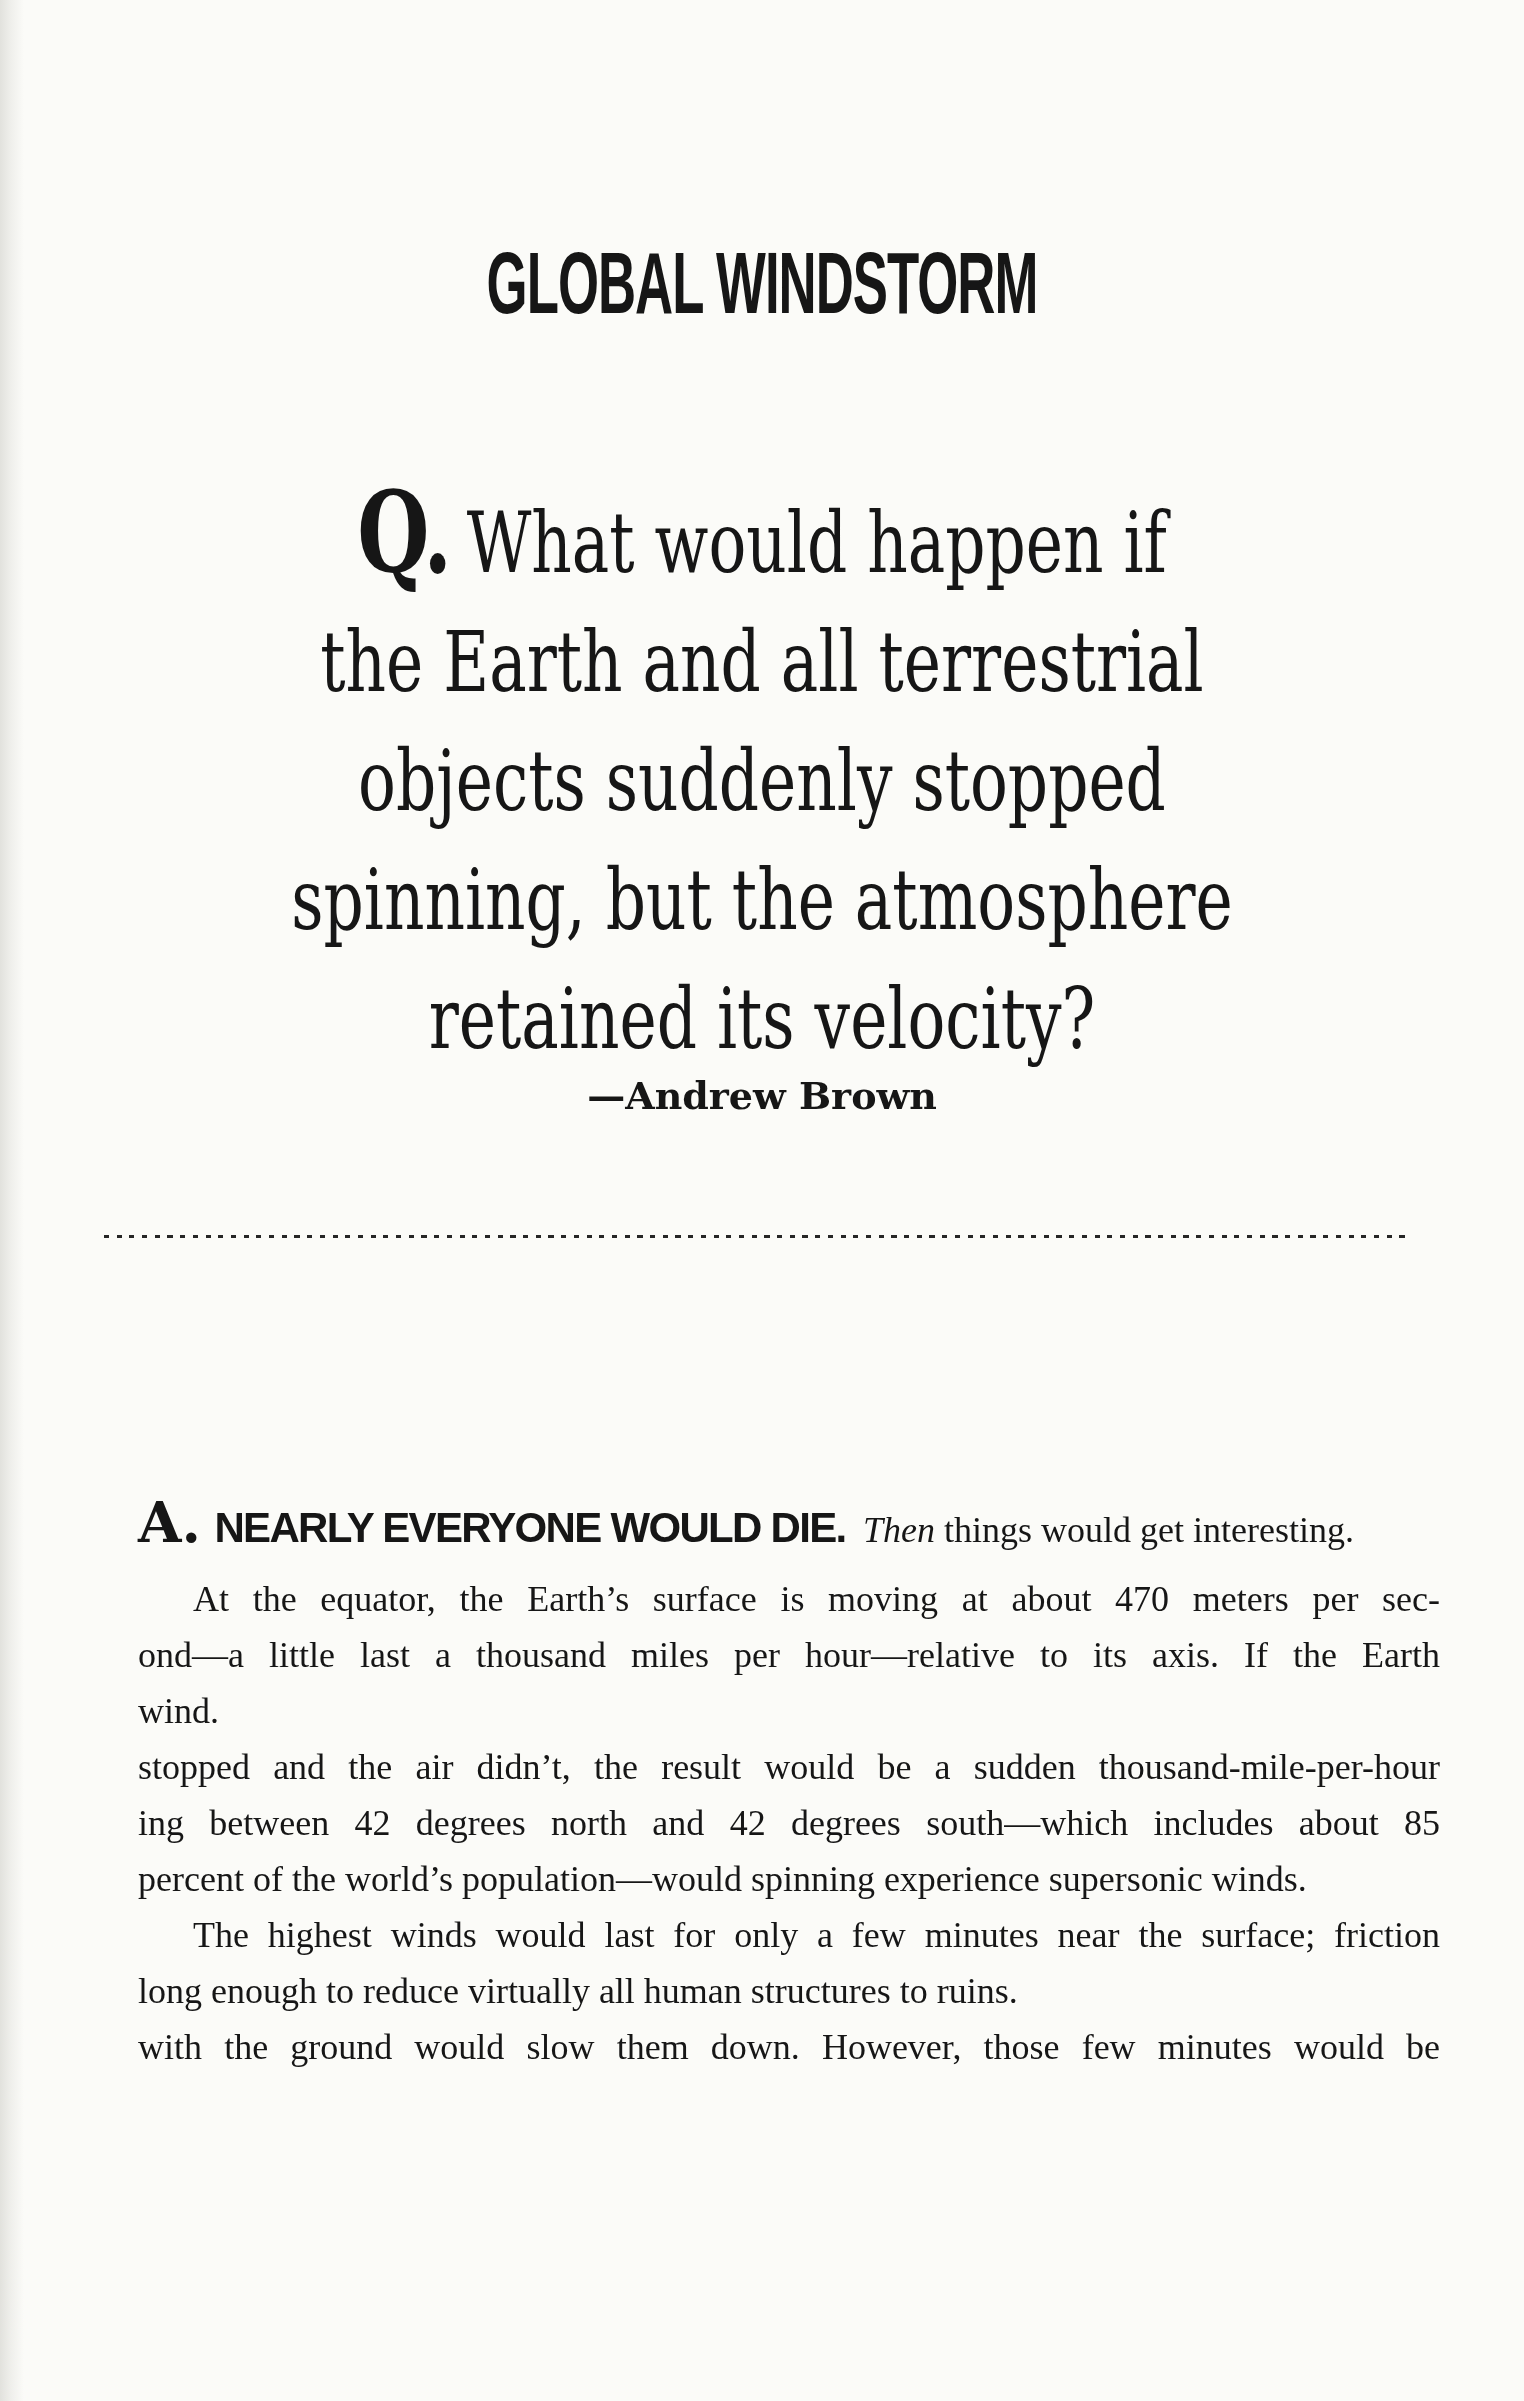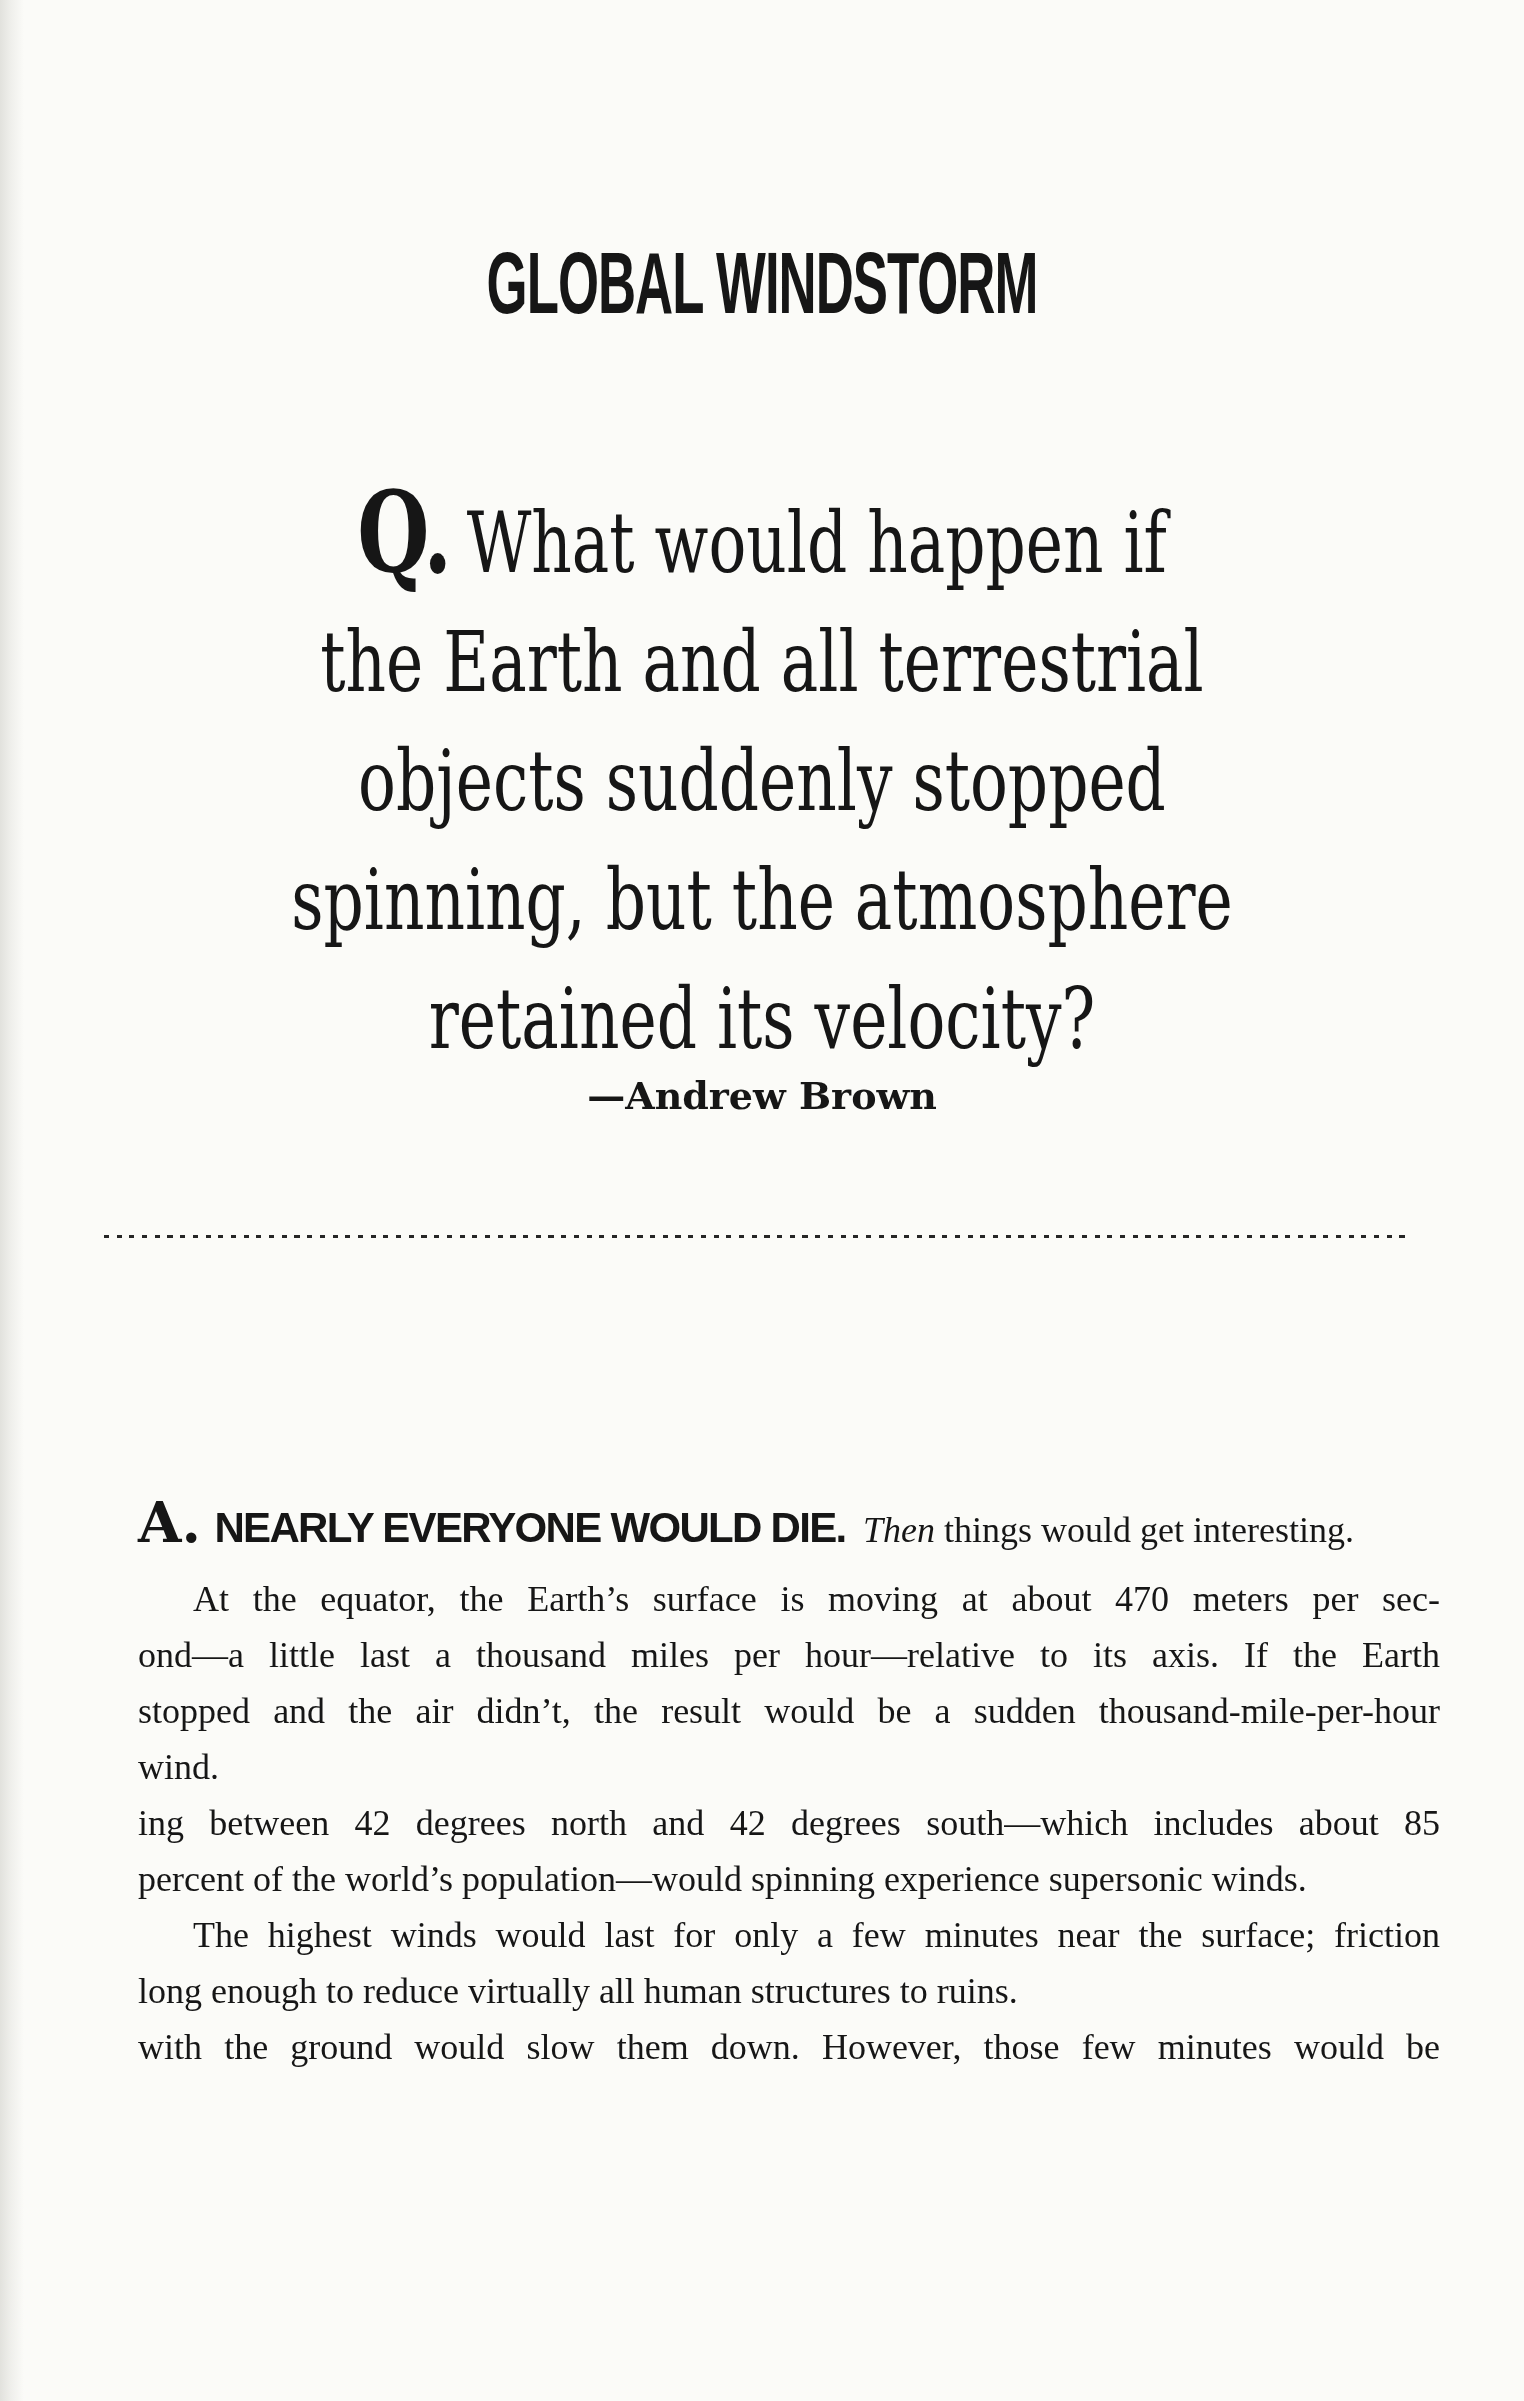--- a/index.html
+++ b/index.html
@@ -150,22 +150,22 @@
   <div class="attribution">—Andrew Brown</div>
 
   <div class="divider"></div>
 
   <div class="answer">
     <div class="lead"><span class="a-mark">A.</span><span class="lead-bold">NEARLY EVERYONE WOULD DIE.</span> <span class="lead-italic">Then</span> <span class="lead-rest">things would get interesting.</span></div>
 
     <div id="paragraphs">
         <div class="body-line indent">At the equator, the Earth’s surface is moving at about 470 meters per sec-</div>
         <div class="body-line">ond—a little last a thousand miles per hour—relative to its axis. If the Earth</div>
+        <div class="body-line last">wind.</div>
         <div class="body-line">stopped and the air didn’t, the result would be a sudden thousand-mile-per-hour</div>
-        <div class="body-line last">wind.</div>
         <div class="body-line">ing between 42 degrees north and 42 degrees south—which includes about 85</div>
         <div class="body-line last">percent of the world’s population—would spinning experience supersonic winds.</div>
         <div class="body-line indent">The highest winds would last for only a few minutes near the surface; friction</div>
         <div class="body-line last">long enough to reduce virtually all human structures to ruins.</div>
         <div class="body-line">with the ground would slow them down. However, those few minutes would be</div>
       </div>
   </div>
 </div>
 
 

